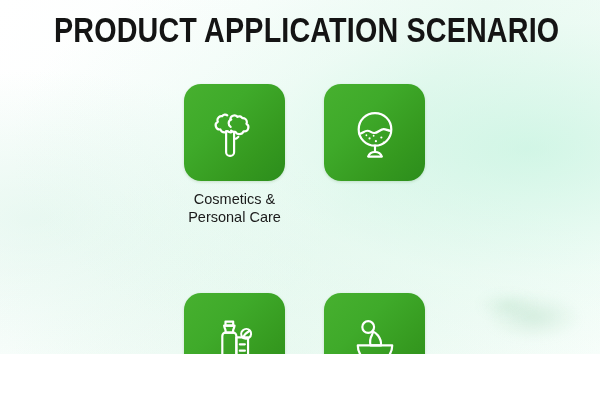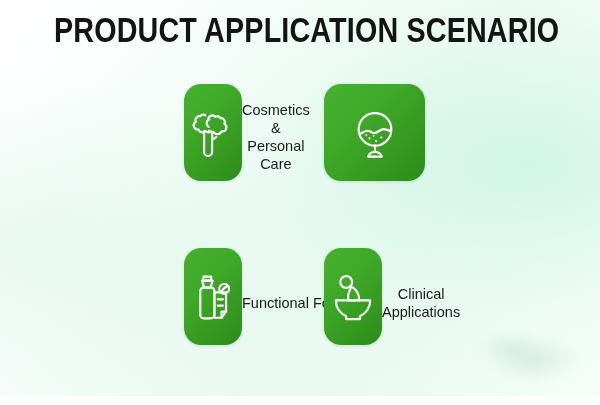--- a/index.html
+++ b/index.html
@@ -7,21 +7,21 @@
     margin: 0;
     padding: 0;
     background: #ffffff;
   }
   body {
     font-family: "Liberation Sans", sans-serif;
   }
   #slide {
     position: relative;
     width: 600px;
-    height: 396px;
+    height: 354px;
     overflow: hidden;
     background-color: #f7fdfa;
     background-image:
       radial-gradient(120% 95% at 88% 42%, rgba(180, 240, 214, 0.55) 0%, rgba(214, 247, 231, 0.30) 38%, rgba(255,255,255,0) 72%),
       radial-gradient(70% 60% at 6% 62%, rgba(205, 240, 224, 0.42) 0%, rgba(255,255,255,0) 70%),
       radial-gradient(85% 70% at 50% 100%, rgba(222, 246, 233, 0.45) 0%, rgba(255,255,255,0) 75%),
       linear-gradient(125deg, #ffffff 0%, #fbfefd 30%, #f1fbf6 58%, #fdfffe 100%);
   }
   
   .watermark {
@@ -66,21 +66,21 @@
     top: 84px;
     width: 241px;
   }
   .row {
     display: flex;
     gap: 39px;
   }
   .cell {
     width: 101px;
     display: flex;
-    flex-direction: row;
+    flex-direction: column;
     align-items: center;
   }
   .tile {
     width: 101px;
     height: 97px;
     border-radius: 17px;
     background: linear-gradient(135deg, #47b02f 0%, #3faa2a 35%, #35991f 72%, #2c8d1c 100%);
     display: flex;
     align-items: center;
     justify-content: center;

